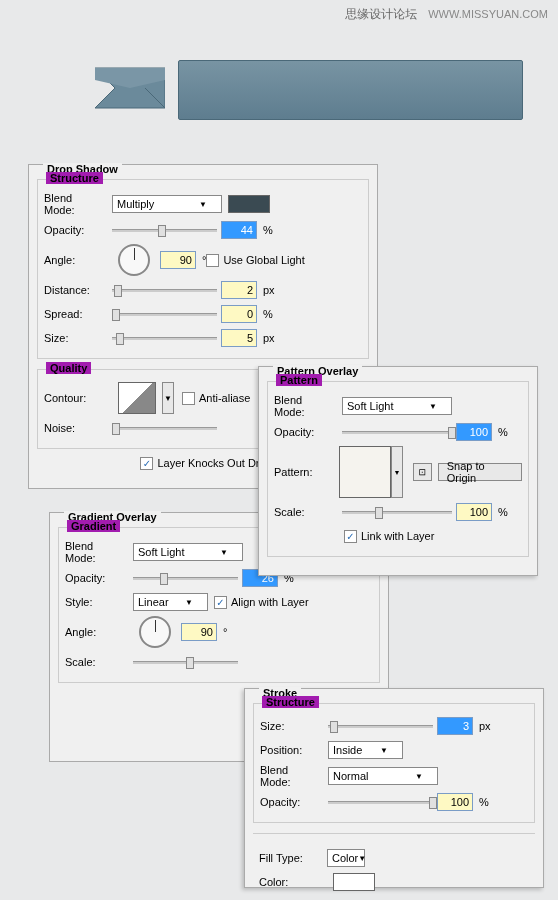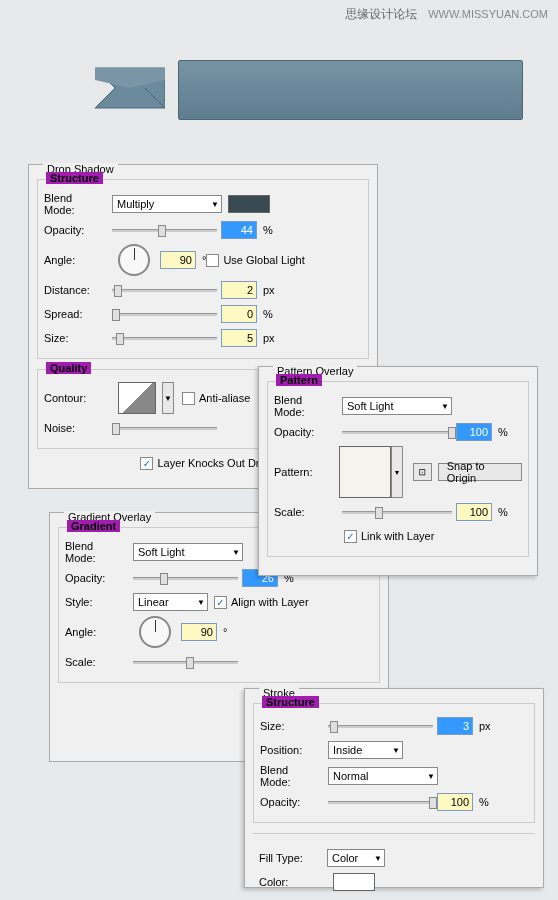--- a/index.html
+++ b/index.html
@@ -9,31 +9,31 @@
 .ribbon { position: absolute; top: 60px; left: 95px; width: 70px; height: 60px; }
 .ribbon svg { width: 100%; height: 100%; }
 .banner { position: absolute; top: 60px; left: 178px; width: 345px; height: 60px; background: linear-gradient(#7894a3,#5e7d8f); border: 1px solid #4a6878; border-radius: 2px; }
 .panel { position: absolute; background: #f0f0f0; border: 1px solid #aaa; padding: 4px; }
 .panel.drop-shadow { top: 164px; left: 28px; width: 350px; height: 325px; }
 .panel.gradient-overlay { top: 512px; left: 25px; width: 340px; height: 250px; margin-left: 24px; }
 .panel.pattern-overlay { top: 366px; left: 258px; width: 280px; height: 210px; z-index: 5; box-shadow: -2px 2px 4px rgba(0,0,0,0.2); }
 .panel.stroke { top: 688px; left: 244px; width: 300px; height: 200px; z-index: 4; box-shadow: -2px 2px 4px rgba(0,0,0,0.2); }
 .fieldset { border: 1px solid #ccc; margin: 10px 4px 4px 4px; padding: 8px 6px 6px 6px; position: relative; }
 .fieldset-title { position: absolute; top: -8px; left: 8px; background: #a21caf; padding: 0 4px; font-weight: bold; }
-.panel-title { position: absolute; top: -2px; left: 14px; background: #f0f0f0; padding: 0 4px; font-weight: normal; }
+.panel-title { position: absolute; top: -2px; left: 14px; background: #f0f0f0; padding: 0 4px; font-weight: bold; }
 .row { display: flex; align-items: center; margin: 4px 0; min-height: 20px; }
 .label { width: 68px; padding-right: 8px; }
 .slider { flex: 0 0 105px; height: 18px; position: relative; }
 .slider::before { content: ""; position: absolute; top: 8px; left: 0; right: 0; height: 2px; background: #ccc; border-top: 1px solid #999; }
 .slider .thumb { position: absolute; top: 4px; width: 8px; height: 12px; background: #e0e0e0; border: 1px solid #888; }
 .num-input { width: 36px; height: 18px; border: 1px solid #7a9cc6; background: #fef9c3; text-align: right; padding-right: 3px; margin: 0 4px; }
 .num-input.hl { background: #3399ff; color: #fff; }
 .unit { margin-left: 2px; }
-.select { height: 18px; border: 1px solid #888; background: #fff; display: flex; align-items: center; justify-content: space-between; padding: 0 2px 0 4px; }
-.select.w110 { width: 110px; } .select.w75 { width: 75px; } .select.w58 { width: 58px; }
+.select { height: 18px; border: 1px solid #888; background: #fff; display: flex; align-items: center; justify-content: space-between; padding: 0 14px 0 4px; }
+.select.w110 { width: 110px; } .select.w75 { width: 75px; } .select.w58 { width: 38px; }
 .dropdown-arrow { font-size: 8px; }
 .swatch { width: 42px; height: 18px; border: 1px solid #666; background: #3a4a52; margin-left: 6px; }
 .swatch.white { background: #fff; }
 .checkbox { width: 13px; height: 13px; border: 1px solid #888; background: #fff; margin-right: 4px; display: inline-flex; align-items: center; justify-content: center; color: #2a6db5; font-size: 10px; }
 .angle-dial { width: 32px; height: 32px; border: 2px solid #888; border-radius: 50%; background: #f8f8f8; position: relative; margin: 0 6px; }
 .angle-dial::after { content: ""; position: absolute; top: 2px; left: 50%; width: 1px; height: 12px; background: #333; transform-origin: bottom; }
 .contour-box { width: 38px; height: 32px; border: 1px solid #666; background: linear-gradient(135deg, #fff 50%, #888 50%); margin: 0 6px; }
 .contour-btn { width: 12px; height: 32px; border: 1px solid #888; background: #e8e8e8; display: flex; align-items: center; justify-content: center; font-size: 8px; margin-right: 8px; }
 .gradient-swatch { width: 118px; height: 18px; border: 1px solid #666; background: linear-gradient(90deg, #000, #fff); }
 .grad-btn { width: 14px; height: 18px; border: 1px solid #888; background: #e8e8e8; display: flex; align-items: center; justify-content: center; font-size: 7px; margin: 0 6px 0 0; }

